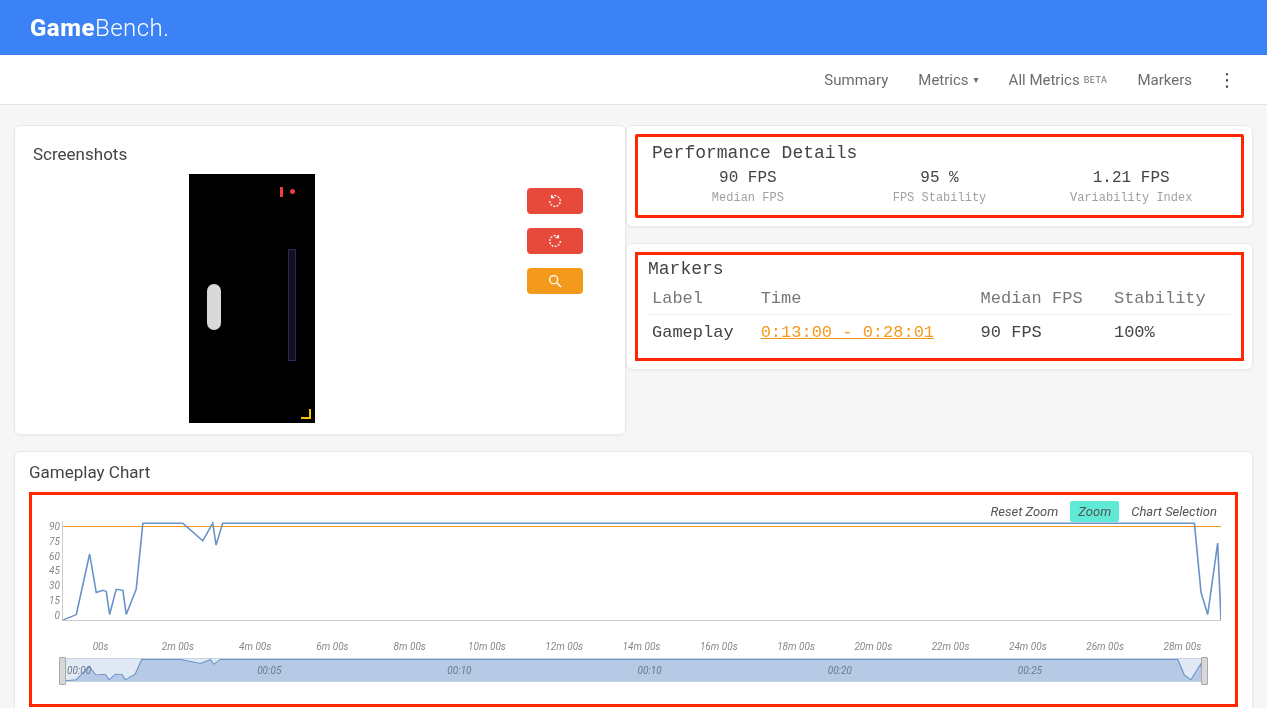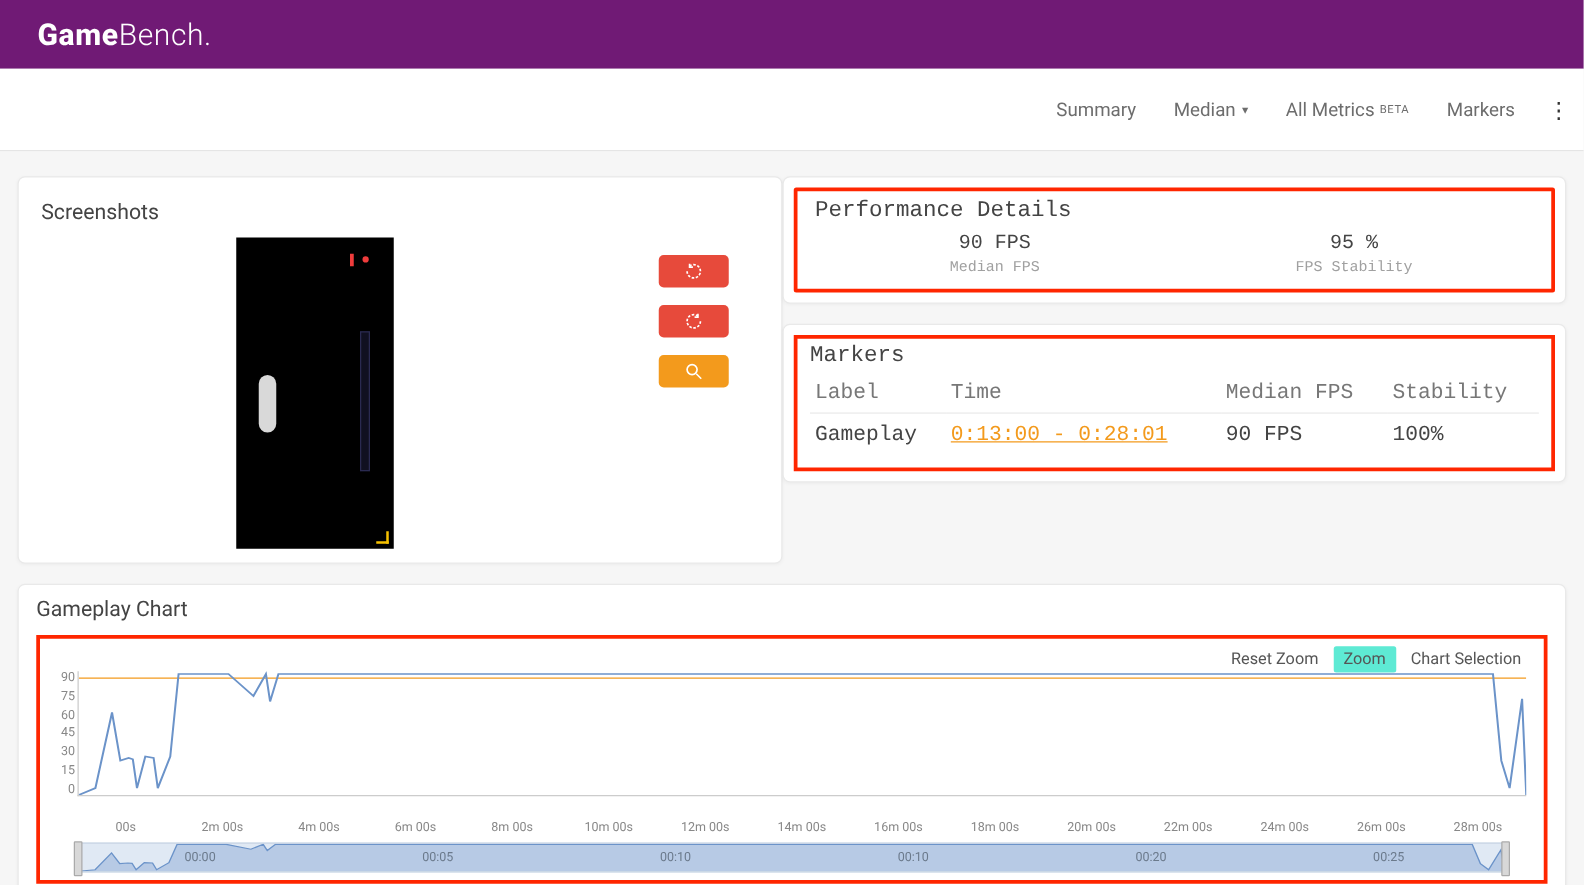--- a/index.html
+++ b/index.html
@@ -1,22 +1,22 @@
 <!DOCTYPE html>
 <html><head>
 <meta charset="utf-8">
 <style>
   * { box-sizing: border-box; margin: 0; padding: 0; }
   html, body { width: 1267px; height: 708px; font-family: -apple-system, "Segoe UI", Roboto, Arial, sans-serif; color: #333; background: #f6f6f6; }
-  .header-bar { background: #701a75; height: 55px; display:flex; align-items:center; padding-left:30px; }
+  .header-bar { background: #3b82f6; height: 55px; display:flex; align-items:center; padding-left:30px; }
   .logo { color:#fff; font-size:24px; letter-spacing:0.5px; }
   .logo .bold { font-weight:800; }
   .logo .light { font-weight:300; }
   .logo .dot { font-weight:300; }
-  .nav-bar { background:#fff; height:66px; border-bottom:1px solid #e5e5e5; display:flex; align-items:center; justify-content:flex-end; padding-right:8px; }
+  .nav-bar { background:#fff; height:50px; border-bottom:1px solid #e5e5e5; display:flex; align-items:center; justify-content:flex-end; padding-right:28px; }
   .nav-item { font-size:15px; color:#6d6d6d; padding:0 15px; cursor:pointer; display:flex; align-items:center; }
   .nav-item .caret { margin-left:5px; font-size:10px; }
   .nav-item sup { font-size:9px; margin-left:4px; letter-spacing:0.5px; }
   .kebab { width:24px; text-align:center; font-size:18px; cursor:pointer; color:#333; margin-left:8px; }
 
   .content { padding:20px 14px 0; display:flex; flex-direction:column; gap:14px; }
   .row1 { display:flex; }
   .card { background:#fff; border:1px solid #e9e9e9; border-radius:6px; box-shadow:0 1px 3px rgba(0,0,0,0.04); }
   .card.screenshots { width:612px; height:310px; padding:18px 18px 10px; }
   .card-title { font-size:17px; color:#444; margin-bottom:10px; }
@@ -44,52 +44,52 @@
 
   .card.markers { padding:8px; }
   .markers-inner { border:3px solid #ff2600; padding:4px 10px 8px; }
   .markers-title { font-size:18px; color:#444; margin-bottom:4px; }
   table.mk { width:100%; font-size:17px; border-collapse:collapse; }
   table.mk th { text-align:left; font-weight:400; color:#777; padding:6px 4px; border-bottom:1px solid #f0f0f0; }
   table.mk td { padding:8px 4px; color:#444; }
   .time-link { color:#f39a1c; text-decoration:underline; cursor:pointer; }
 
   .card.framerate { padding:10px 14px 10px; margin-top:2px; }
-  .fr-inner { border:3px solid #ff2600; margin-top:4px; padding:6px 6px 4px; position:relative; }
+  .fr-inner { border:3px solid #ff2600; margin-top:4px; padding:6px 6px 20px; position:relative;font-style:italic; }
   .fr-toolbar { position:absolute; top:6px; right:10px; display:flex; gap:4px; align-items:center; font-size:13px; color:#555; }
   .tb-btn { padding:3px 8px; cursor:pointer; border-radius:2px; }
   .tb-btn.active { background:#5eead4; }
 
   .chart-wrap { display:flex; height:120px; margin-top:20px; }
   .yaxis { width:24px; display:flex; flex-direction:column; justify-content:space-between; font-size:10px; color:#888; text-align:right; padding-right:2px; height:100px; }
   .plot { flex:1; position:relative; height:100px; border-left:1px solid #ccc; border-bottom:1px solid #ccc; margin-right:8px; }
   .plot svg { width:100%; height:100%; display:block; }
   .xaxis { display:flex; margin-left:24px; margin-right:8px; font-size:10px; color:#888; }
   .xaxis span { flex:1; text-align:center; }
 
   .overview { margin:6px 24px 2px; height:24px; position:relative; background:#e0e9f4; border:1px solid #c7d4e3; }
   .overview svg { width:100%; height:100%; display:block; }
   .ov-handle { position:absolute; top:-2px; width:7px; height:28px; background:#d8d8d8; border:1px solid #aaa; border-radius:1px; }
   .ov-handle.left { left:-4px; } .ov-handle.right { right:-4px; }
   .ov-labels { position:absolute; inset:0; display:flex; font-size:10px; color:#6b7a8c; align-items:center; }
-  .ov-labels span { flex:1; text-align:center; padding-left:4px; }
+  .ov-labels span { flex:1; text-align:left; padding-left:4px; }
 </style>
 </head>
 <body>
 
 <div class="header-bar">
   <div class="logo">
     <span class="bold">Game</span><span class="light">Bench</span><span class="dot">.</span>
   </div>
 </div>
 
 <div class="nav-bar">
   <div class="nav-item">Summary</div>
   <div class="nav-item">
-    <span>Median</span>
+    <span>Metrics</span>
     <span class="caret">▾</span>
   </div>
   <div class="nav-item">
     <span>All Metrics</span>
     <sup>BETA</sup>
   </div>
   <div class="nav-item">Markers</div>
   <div class="kebab">⋮</div>
 </div>
 
@@ -132,20 +132,24 @@
         <div class="perf-inner">
           <div class="perf-title">Performance Details</div>
           <div class="perf-row" id="perf-row">
               <div class="perf-cell">
                 <div class="perf-val">90 FPS</div>
                 <div class="perf-lbl">Median FPS</div>
               </div>
               <div class="perf-cell">
                 <div class="perf-val">95 %</div>
                 <div class="perf-lbl">FPS Stability</div>
+              </div>
+              <div class="perf-cell">
+                <div class="perf-val">1.21 FPS</div>
+                <div class="perf-lbl">Variability Index</div>
               </div>
             </div>
         </div>
       </div>
 
       <div class="card markers">
         <div class="markers-inner">
           <div class="markers-title">Markers</div>
           <table class="mk">
             <thead>

